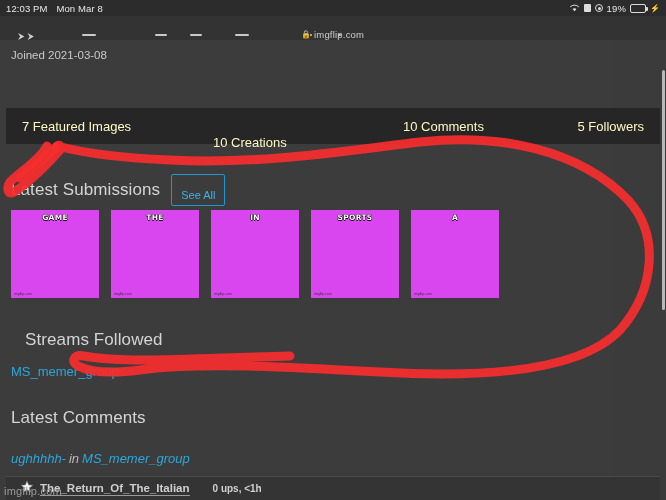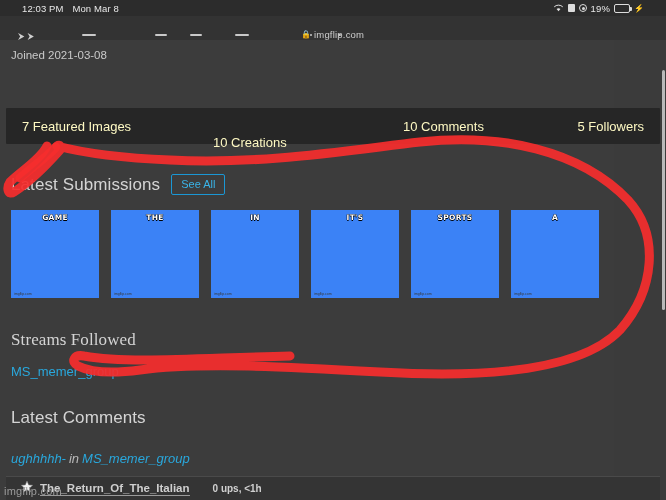--- a/index.html
+++ b/index.html
@@ -14,21 +14,21 @@
     width: 666px; height: 500px;
     background: #3b3b3b;
     overflow: hidden;
   }
 
   
   .statusbar {
     position: absolute; top: 0; left: 0; width: 666px; height: 16px;
     background: #2c2c2c;
     display: flex; align-items: center; justify-content: space-between;
-    padding: 0 22px;
+    padding: 0 6px;
     font-size: 9.5px; color: #e8e8e8;
     letter-spacing: .1px;
   }
   .sb-left { display: flex; align-items: center; gap: 9px; }
   .sb-right { display: flex; align-items: center; gap: 4px; text-align: right; }
   .wifi-icon { display:block; width: 11px; height: 8px; }
   .tiny-sq {
     width: 7px; height: 8px; background: #dcdcdc; border-radius: 1px;
     display: inline-block;
   }
@@ -99,31 +99,31 @@
 
   .section-head {
     position: absolute; display: flex; align-items: center; gap: 11px;
   }
   .section-title {
     font-size: 17px; color: #d4d4d4; font-weight: 400;
     letter-spacing: .1px;
   }
   .see-all {
     border: 1px solid #1b97d4; color: #3ab4e8; background: transparent;
-    font-size: 11px; padding: 3px 9px 4px; border-radius: 2px;
+    font-size: 11px; padding: 14px 9px 4px; border-radius: 2px;
     font-family: "Liberation Sans", sans-serif; cursor: pointer;
     line-height: 1.1;
   }
 
   .thumbs {
     position: absolute; top: 170px; left: 11px;
     display: flex; gap: 12px;
   }
   .thumb {
-    width: 88px; height: 88px; background: #3b82f6;
+    width: 88px; height: 88px; background: #d946ef;
     position: relative; overflow: hidden;
   }
   .thumb-cap {
     position: absolute; top: 3px; left: 0; width: 100%;
     text-align: center;
     font-family: "DejaVu Sans", sans-serif;
     font-weight: bold; font-size: 7.5px; color: #fff;
     letter-spacing: .3px;
     text-shadow: -0.5px 0 #000, 0 0.5px #000, 0.5px 0 #000, 0 -0.5px #000;
   }
@@ -232,34 +232,30 @@
       </div>
       <div class="thumb">
         <div class="thumb-cap">THE</div>
         <div class="thumb-wm">imgflip.com</div>
       </div>
       <div class="thumb">
         <div class="thumb-cap">IN</div>
         <div class="thumb-wm">imgflip.com</div>
       </div>
       <div class="thumb">
-        <div class="thumb-cap">IT'S</div>
-        <div class="thumb-wm">imgflip.com</div>
-      </div>
-      <div class="thumb">
         <div class="thumb-cap">SPORTS</div>
         <div class="thumb-wm">imgflip.com</div>
       </div>
       <div class="thumb">
         <div class="thumb-cap">A</div>
         <div class="thumb-wm">imgflip.com</div>
       </div>
     </div>
 
-    <div class="section-head" style="top:290px; left:11px;font-family:Liberation Serif, serif;">
+    <div class="section-head" style="top:290px; left:25px;">
       <span class="section-title">Streams Followed</span>
     </div>
     <a class="link" href="#" style="position:absolute; top:324px; left:11px;">MS_memer_group</a>
 
     <div class="section-head" style="top:368px; left:11px;">
       <span class="section-title">Latest Comments</span>
     </div>
     <div class="comment-row" style="top:411px; left:11px;">
       <a class="link" href="#">ughhhhh-</a><span class="in">in</span><a class="link" href="#">MS_memer_group</a>
     </div>

